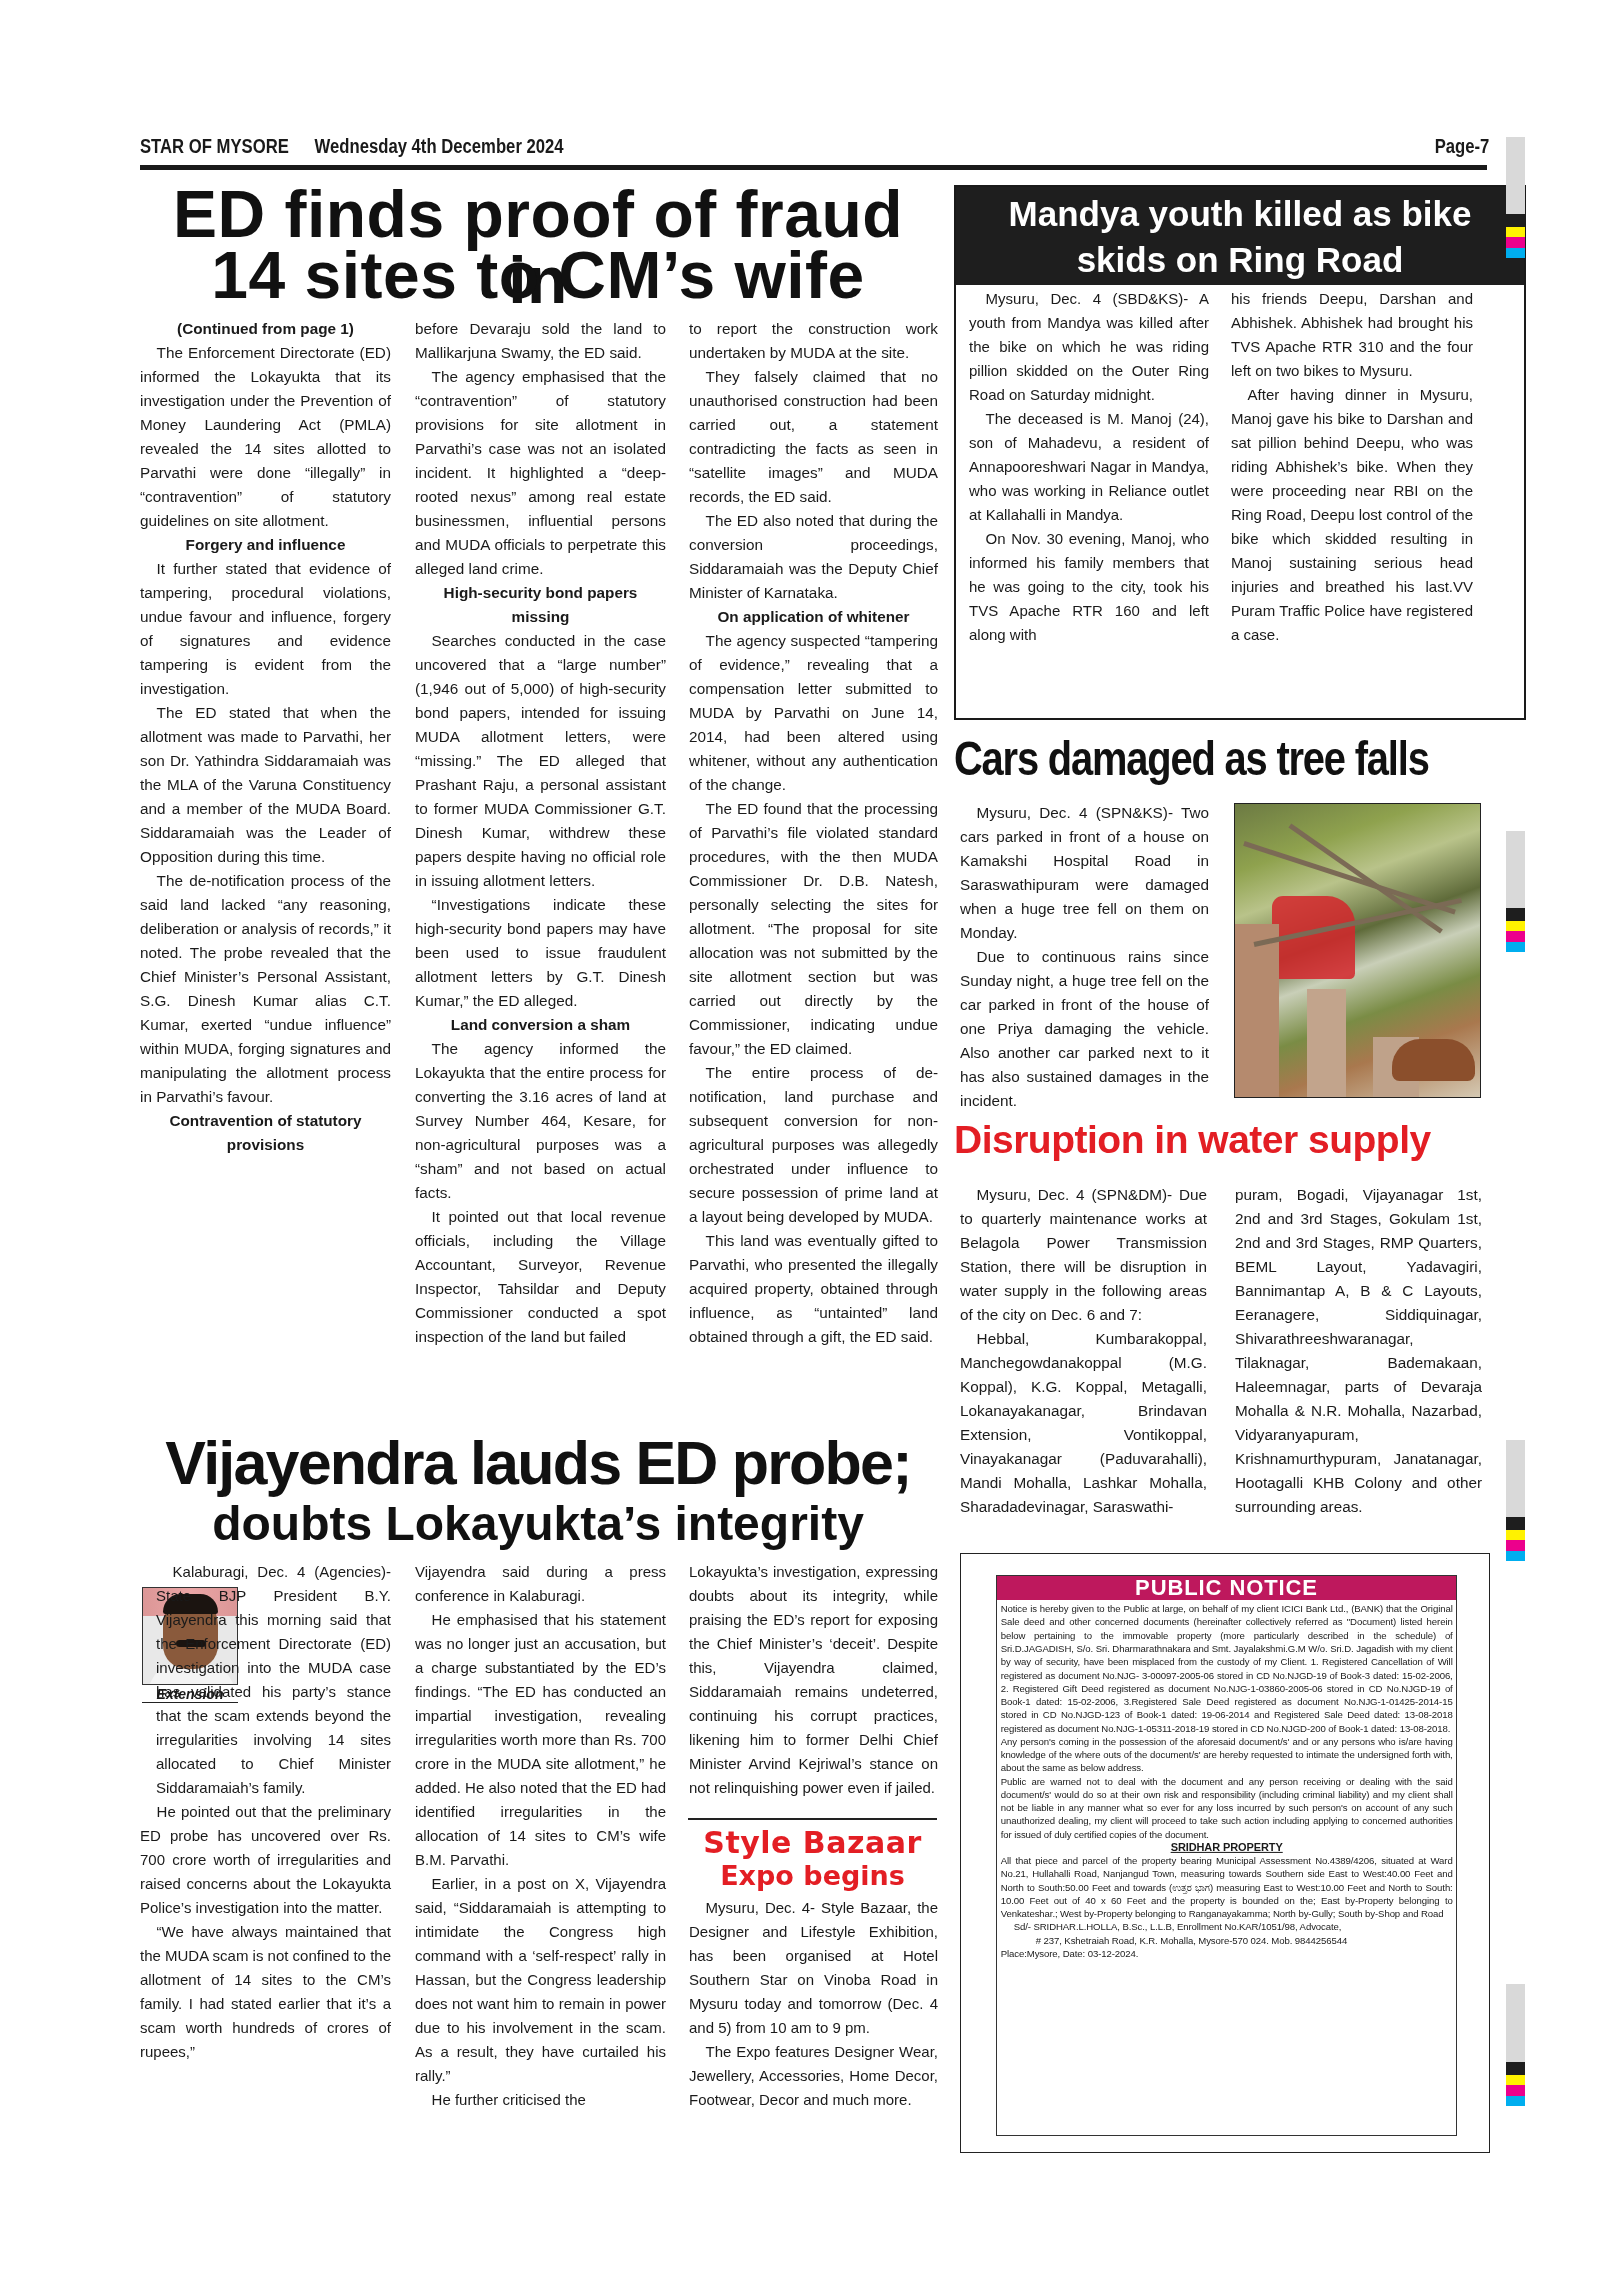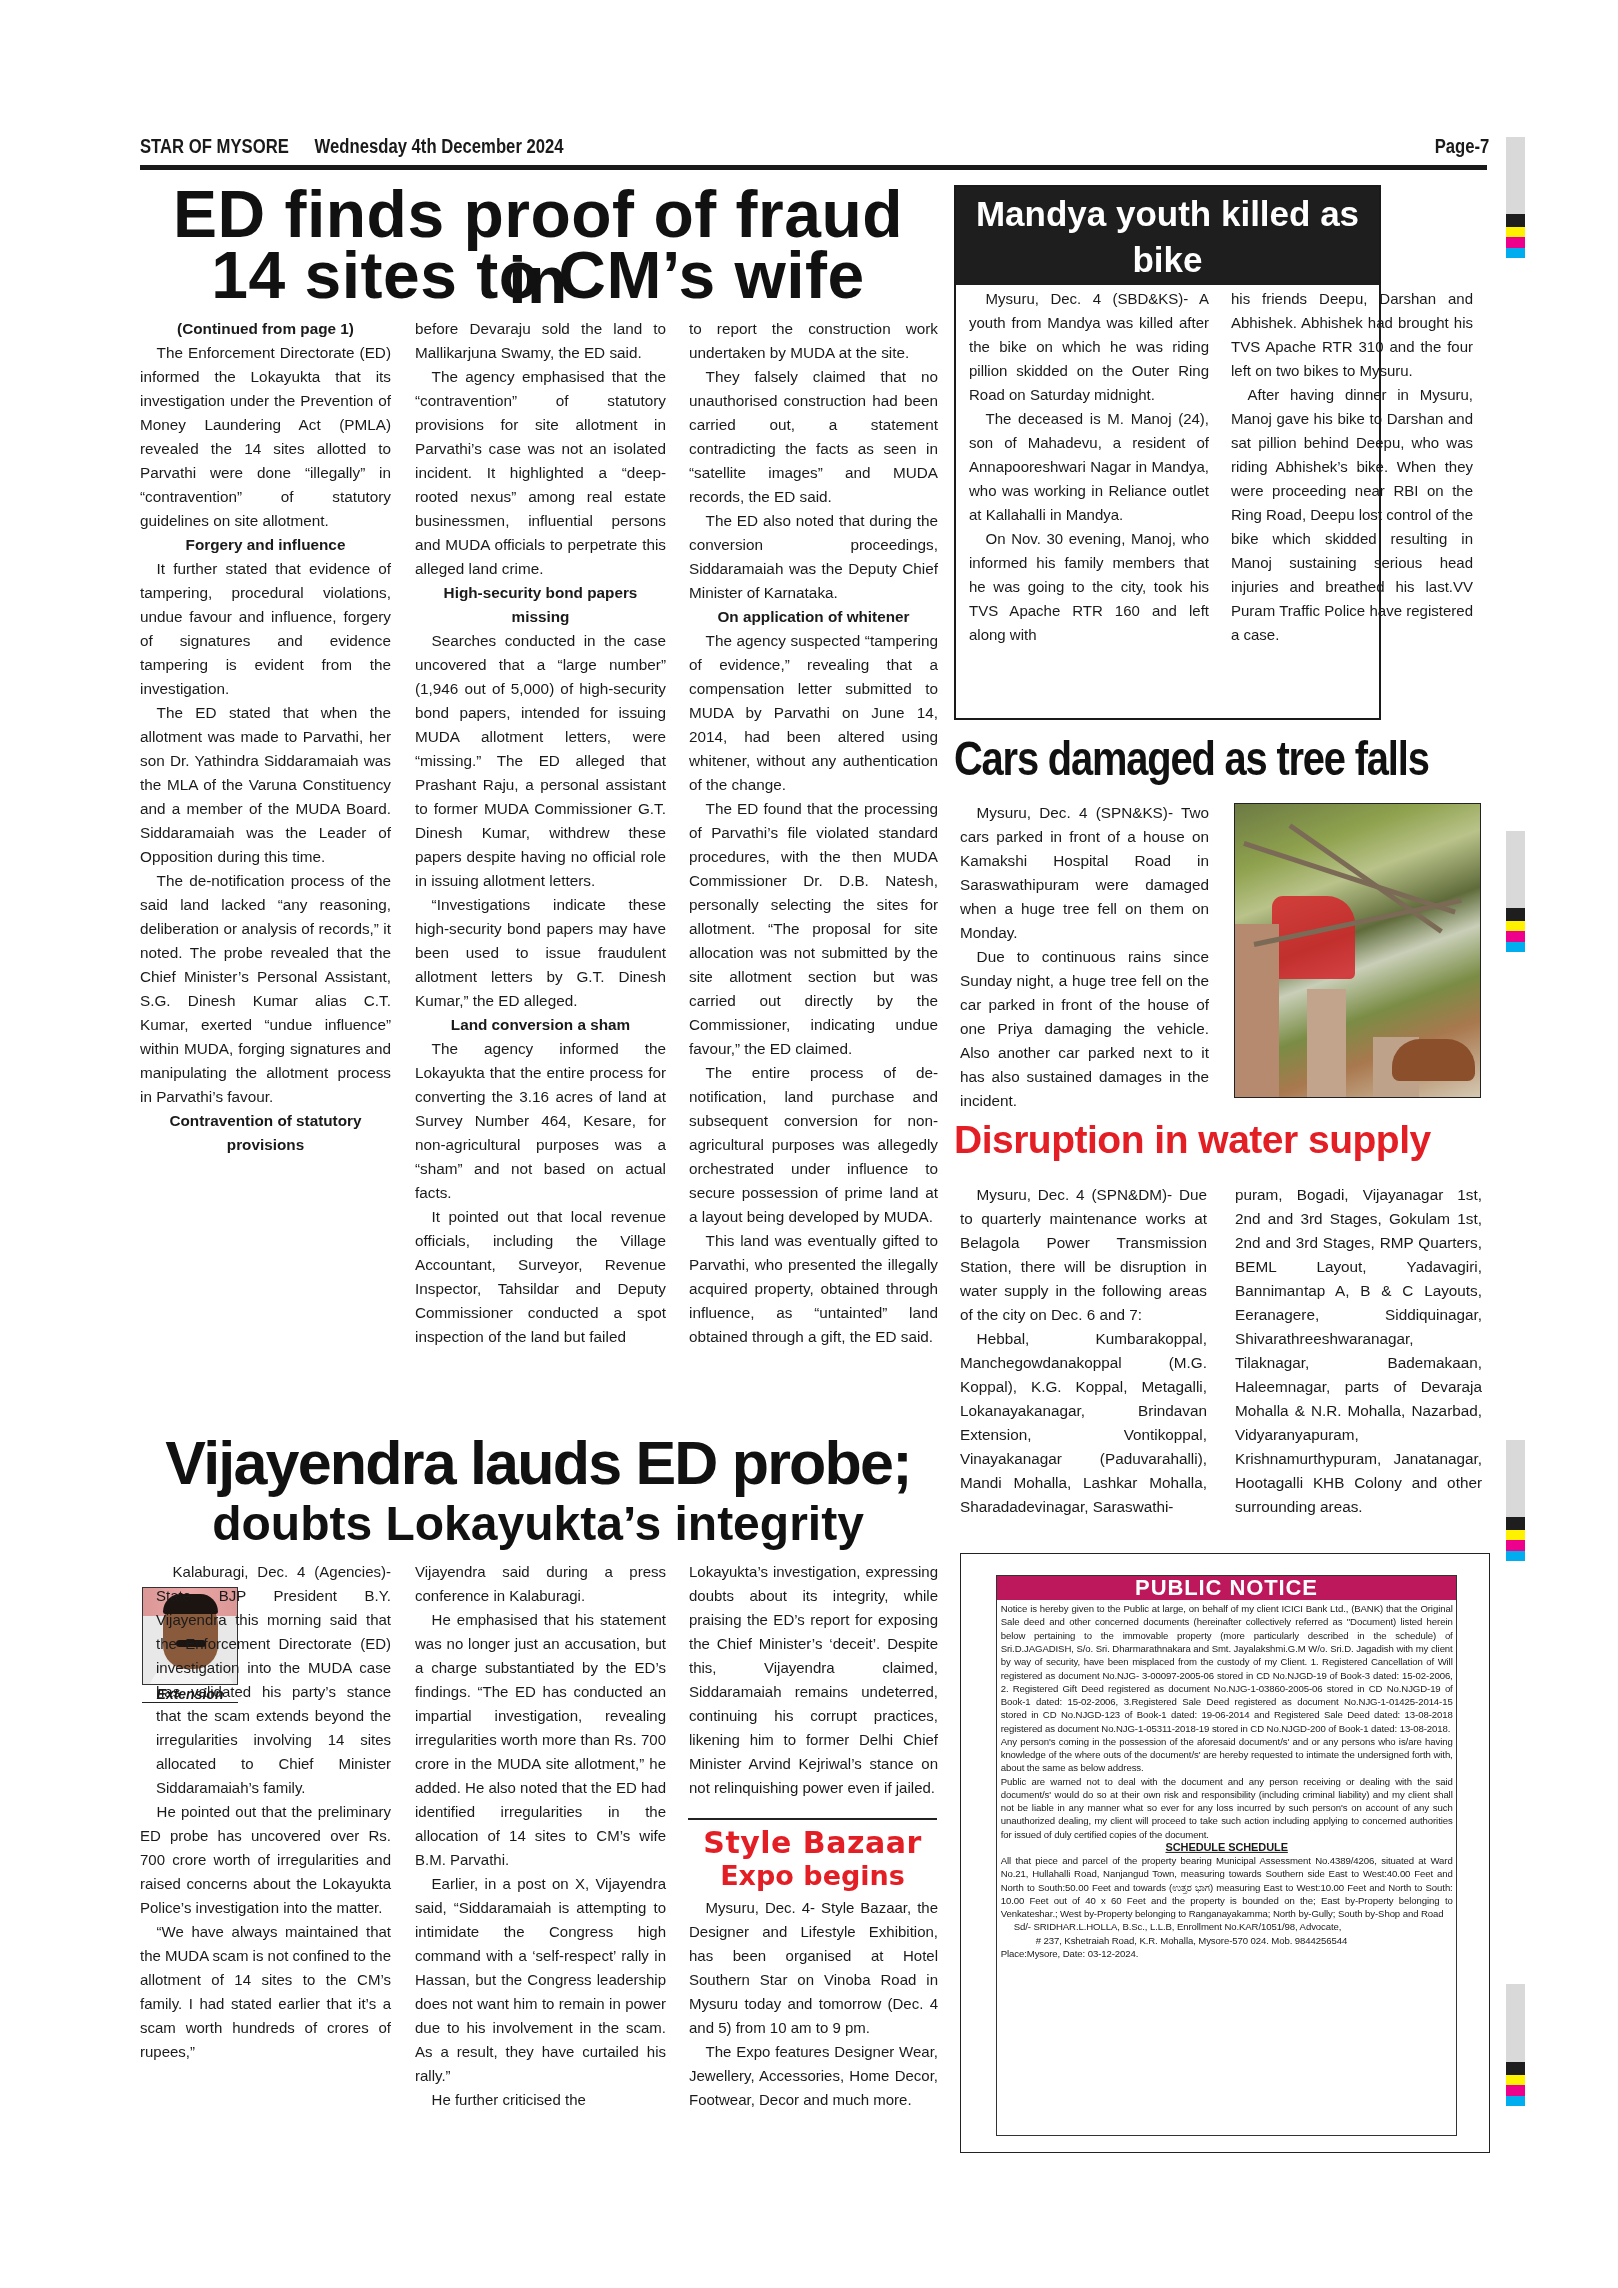--- a/index.html
+++ b/index.html
@@ -11,21 +11,21 @@
   .mh-page{position:absolute;right:-222px;top:0;}
   .rule-top{left:140px;top:165px;width:1347px;height:4.6px;background:#1a1a1a;}
   .headline{font-family:"Liberation Sans",sans-serif;font-weight:900;color:#111;text-align:center;line-height:1.0;}
   .hl-ed{left:140px;top:181px;width:796px;font-size:66px;letter-spacing:0.5px;}
   .hl-ed div{height:61px;}
   .cols{font-family:"Liberation Sans",sans-serif;font-size:15.3px;line-height:24px;text-align:justify;}
   .col{position:absolute;}
   .col p{margin:0;text-indent:16.6px;}
   .col p.noind{text-indent:0;}
   .col .sub{font-weight:bold;text-align:center;text-indent:0;margin:0;}
-  .mandya-box{left:954px;top:185px;width:427px;height:535px;border:2.8px solid #1a1a1a;box-sizing:border-box;}
+  .mandya-box{left:954px;top:185px;width:572px;height:535px;border:2.8px solid #1a1a1a;box-sizing:border-box;}
   .mandya-head{position:absolute;left:0;top:0;width:100%;height:98px;background:#1e1e1e;color:#fff;font-weight:bold;font-size:35px;line-height:46px;text-align:center;padding-top:3.7px;box-sizing:border-box;transform-origin:center;}
   .mandya-head span{display:block;}
   .hl-cars{left:954px;top:735px;width:545px;font-size:48px;font-weight:900;letter-spacing:-1.4px;text-align:left;}
   .photo-tree{left:1234px;top:803px;width:245px;height:293px;border:0.9px solid #222;overflow:hidden;background:linear-gradient(160deg,#6c7a43 0%,#8fa24e 18%,#b9c38a 30%,#5f6b3a 45%,#c9cfb8 55%,#7a8c45 68%,#a9784e 80%,#d5c9b3 100%);}
   .photo-tree .car{position:absolute;left:37px;top:92px;width:83px;height:83px;background:#d4262b;border-radius:11px 28px 5.5px 5.5px;opacity:.85;}
   .photo-tree .wall{position:absolute;left:0;top:120px;width:44px;height:174px;background:#b58a6e;}
   .photo-tree .pillar{position:absolute;left:72px;top:185px;width:39px;height:109px;background:#c2a48c;}
   .photo-tree .pillar2{position:absolute;left:138px;top:233px;width:46px;height:61px;background:#bfa28a;}
   .photo-tree .scooter{position:absolute;left:157px;top:235px;width:83px;height:42px;background:#8b4f2c;border-radius:28px 28px 7.4px 7.4px;}
   .photo-tree .branch{position:absolute;height:4.6px;background:#7b6a55;transform-origin:left center;}
@@ -189,21 +189,21 @@
   </div>
 </div>
 
 <div class="abs notice-outer"></div>
 <div class="abs notice-inner">
   <div class="notice-title">PUBLIC NOTICE</div>
   <div class="notice-body">
     <p>Notice is hereby given to the Public at large, on behalf of my client ICICI Bank Ltd., (BANK) that the Original Sale deed and other concerned documents (hereinafter collectively referred as "Document) listed herein below pertaining to the immovable property (more particularly described in the schedule) of Sri.D.JAGADISH, S/o. Sri. Dharmarathnakara and Smt. Jayalakshmi.G.M W/o. Sri.D. Jagadish with my client by way of security, have been misplaced from the custody of my Client. 1. Registered Cancellation of Will registered as document No.NJG- 3-00097-2005-06 stored in CD No.NJGD-19 of Book-3 dated: 15-02-2006, 2. Registered Gift Deed registered as document No.NJG-1-03860-2005-06 stored in CD No.NJGD-19 of Book-1 dated: 15-02-2006, 3.Registered Sale Deed registered as document No.NJG-1-01425-2014-15 stored in CD No.NJGD-123 of Book-1 dated: 19-06-2014 and Registered Sale Deed dated: 13-08-2018 registered as document No.NJG-1-05311-2018-19 stored in CD No.NJGD-200 of Book-1 dated: 13-08-2018.</p>
     <p>Any person's coming in the possession of the aforesaid document/s' and or any persons who is/are having knowledge of the where outs of the document/s' are hereby requested to intimate the undersigned forth with, about the same as below address.</p>
     <p>Public are warned not to deal with the document and any person receiving or dealing with the said document/s' would do so at their own risk and responsibility (including criminal liability) and my client shall not be liable in any manner what so ever for any loss incurred by such person's on account of any such unauthorized dealing, my client will proceed to take such action including applying to concerned authorities for issued of duly certified copies of the document.</p>
-    <p class="sched">SCHEDULE SCHEDULE</p>
+    <p class="sched">SRIDHAR PROPERTY</p>
     <p>All that piece and parcel of the property bearing Municipal Assessment No.4389/4206, situated at Ward No.21, Hullahalli Road, Nanjangud Town, measuring towards Southern side East to West:40.00 Feet and North to South:50.00 Feet and towards (ಉತ್ತರ ಭಾಗ) measuring East to West:10.00 Feet and North to South: 10.00 Feet out of 40 x 60 Feet and the property is bounded on the; East by-Property belonging to Venkateshar.; West by-Property belonging to Ranganayakamma; North by-Gully; South by-Shop and Road</p>
     <p class="sig">Sd/- SRIDHAR.L.HOLLA, B.Sc., L.L.B, Enrollment No.KAR/1051/98, Advocate,</p>
     <p class="sig2"># 237, Kshetraiah Road, K.R. Mohalla, Mysore-570 024. Mob. 9844256544</p>
     <p>Place:Mysore, Date: 03-12-2024.</p>
   </div>
 </div>
 
 <div>
   <div class="abs reg" style="top:137px;height:78px;background:#d9d9d9;"></div>
   <div class="abs reg" style="top:214px;height:13px;background:#1e1e1e;"></div>

